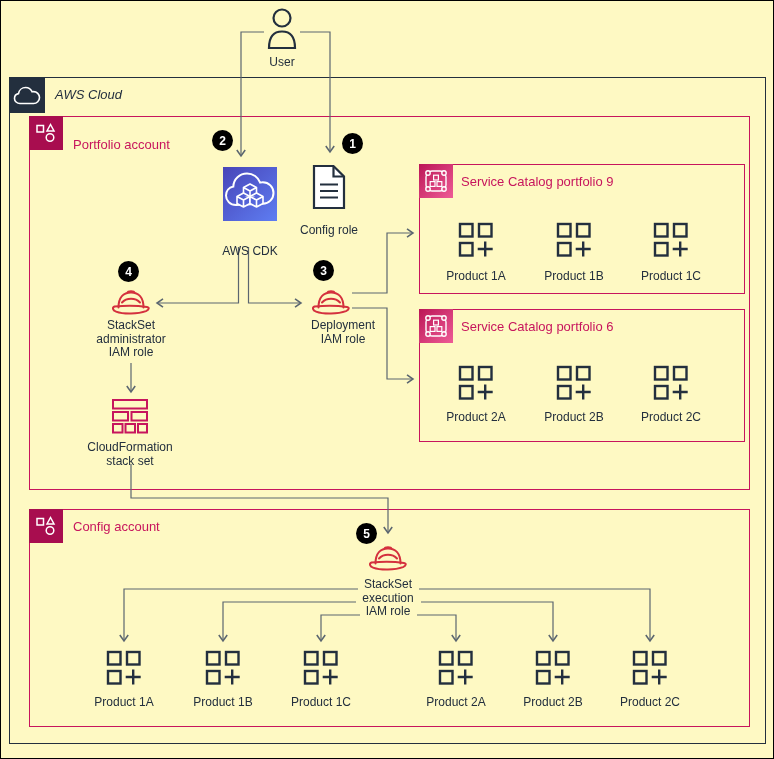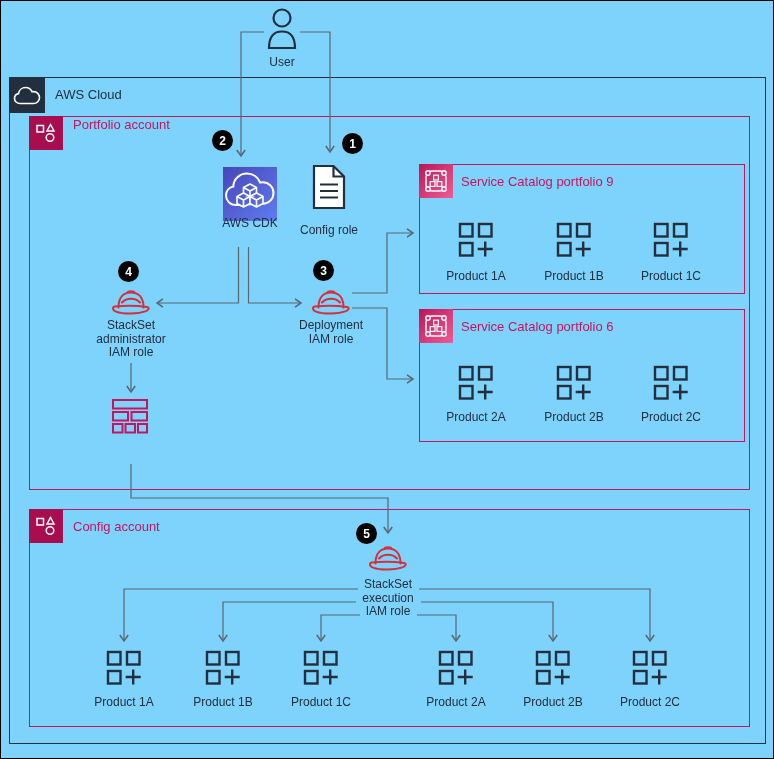--- a/index.html
+++ b/index.html
@@ -1,27 +1,27 @@
 <!DOCTYPE html>
 <html><head>
 <meta charset="utf-8">
 <style>
   html,body { margin:0; padding:0; background:#fff; }
   #page {
     position:relative; width:774px; height:759px;
     box-sizing:border-box; border:1px solid #000;
-    background:#7dd3fc; overflow:hidden;
+    background:#fef9c3; overflow:hidden;
     font-family:"Liberation Sans", sans-serif; color:#232F3E;
   }
   .abs  { position:absolute; }
   .grp  { position:absolute; border:1px solid #C7155D; background:transparent; z-index:1; }
   .grp.dark { border-color:#232F3E; }
   .gicon{ position:absolute; z-index:6; }
   .title{ position:absolute; z-index:6; font-size:13px; color:#C7155D; white-space:nowrap; }
-  .title.dark { color:#232F3E; }
+  .title.dark { color:#232F3E;font-style:italic; }
   .lbl  { position:absolute; z-index:7; font-size:12px; line-height:13.5px; text-align:center;
           white-space:pre-line; color:#232F3E; }
   .badge{ position:absolute; z-index:8; width:21px; height:21px; border-radius:50%;
           background:#000; color:#fff; font-size:12px; font-weight:bold;
           display:flex; align-items:center; justify-content:center; }
   #wires{ position:absolute; left:0; top:0; z-index:4; pointer-events:none; }
   svg   { display:block; }
 </style>
 </head>
 <body>
@@ -99,21 +99,21 @@
 
   <svg class="gicon" style="left:8px; top:76px" width="36" height="36" viewBox="0 0 36 36">
     <rect width="36" height="36" fill="#232F3E"></rect>
     <path transform="translate(0,3)" fill="none" stroke="#fff" stroke-width="1.6" d="M11,23.5 C7.9,23.5 5.5,21.2 5.5,18.4 C5.5,16 7.2,14 9.5,13.6 C10,10.1 13,7.5 16.6,7.5 C19.5,7.5 22,9.2 23.1,11.8 C23.6,11.7 24.1,11.6 24.6,11.6 C27.8,11.6 30.5,14.2 30.5,17.5 C30.5,20.8 27.8,23.5 24.6,23.5 Z"></path>
   </svg>
   <div class="title dark" style="left:54px; top:86px">AWS Cloud</div>
 
   <svg class="gicon" style="left:28px; top:115px" width="34" height="34">
       <use href="#acct"></use>
     </svg>
-  <div class="title" style="left:72px; top:116px">Portfolio account</div>
+  <div class="title" style="left:72px; top:136px">Portfolio account</div>
 
   <svg class="gicon" style="left:418px; top:163px" width="34" height="34">
       <use href="#scat"></use>
     </svg>
   <div class="title" style="left:460px; top:173px">Service Catalog portfolio 9</div>
 
   <svg class="gicon" style="left:418px; top:308px" width="34" height="34">
       <use href="#scat"></use>
     </svg>
   <div class="title" style="left:460px; top:318px">Service Catalog portfolio 6</div>
@@ -131,54 +131,56 @@
 
   <svg class="abs" style="left:222px; top:166px; z-index:6" width="54" height="54" viewBox="0 0 54 54">
     <rect width="54" height="54" fill="url(#cdkg)"></rect>
     <path fill="none" stroke="#fff" stroke-width="2" d="M13,38 C7,38 3,33.5 3,28.5 C3,24 6,20.5 10.3,19.6 C10.6,12 16.6,6.5 24,6.5 C30,6.5 35.2,10.2 37.2,15.6 C38,15.4 38.9,15.3 39.8,15.3 C45.8,15.3 50.5,20 50.5,26 C50.5,32 45.8,36.7 39.8,36.7 L13,38 Z"></path>
     <g stroke="#fff" stroke-width="1.6" fill="url(#cdkg)" stroke-linejoin="round">
       <path d="M27,17 L33.5,20.5 L33.5,27.5 L27,31 L20.5,27.5 L20.5,20.5 Z M20.5,20.5 L27,24 L33.5,20.5 M27,24 V31"></path>
       <path d="M20.5,26 L27,29.5 L27,36.5 L20.5,40 L14,36.5 L14,29.5 Z M14,29.5 L20.5,33 L27,29.5 M20.5,33 V40"></path>
       <path d="M33.5,26 L40,29.5 L40,36.5 L33.5,40 L27,36.5 L27,29.5 Z M27,29.5 L33.5,33 L40,29.5 M33.5,33 V40"></path>
     </g>
   </svg>
-  <div class="lbl" style="left:199px; top:216px; width:100px">AWS CDK</div>
+  <div class="lbl" style="left:199px; top:244px; width:100px">AWS CDK</div>
 
   <svg class="abs" style="left:311px; top:163px; z-index:6" width="34" height="46" viewBox="0 0 34 46">
     <g fill="#fff" stroke="#232F3E" stroke-width="2.2">
       <path d="M2,2 H21.5 L32,12.5 V44 H2 Z"></path>
       <path d="M21.5,2 V12.5 H32" fill="none"></path>
     </g>
     <path d="M8,20.5 H26 M8,27 H26 M8,33.5 H26" stroke="#232F3E" stroke-width="1.9"></path>
   </svg>
   <div class="lbl" style="left:278px; top:223px; width:100px">Config role</div>
 
   <svg class="abs" style="left:109px; top:286px; z-index:6" width="42" height="30">
       <use href="#hat"></use>
     </svg>
   <div class="lbl" style="left:80px; top:318px; width:100px">StackSet
 administrator
 IAM role</div>
 
   <svg class="abs" style="left:309px; top:286px; z-index:6" width="42" height="30">
       <use href="#hat"></use>
     </svg>
-  <div class="lbl" style="left:280px; top:318px; width:100px">Deployment
+  <div class="lbl" style="left:292px; top:318px; width:100px">Deployment
 IAM role</div>
 
   <svg class="abs" style="left:110px; top:397px; z-index:6" width="38" height="36" viewBox="0 0 38 36">
     <g fill="none" stroke="#C7155D" stroke-width="2">
       <rect x="2" y="2" width="34" height="8.5"></rect>
       <rect x="2" y="14" width="15" height="8.5"></rect>
       <rect x="20.5" y="14" width="15.5" height="8.5"></rect>
       <rect x="2" y="26" width="9.5" height="8.5"></rect>
       <rect x="14.5" y="26" width="9.5" height="8.5"></rect>
       <rect x="27" y="26" width="9" height="8.5"></rect>
     </g>
   </svg>
+  <div class="lbl" style="left:79px; top:440px; width:100px">CloudFormation
+stack set</div>
 
   <svg class="abs" style="left:457px; top:221px; z-index:6" width="36" height="36">
       <use href="#prod"></use>
     </svg>
   <svg class="abs" style="left:555px; top:221px; z-index:6" width="36" height="36">
       <use href="#prod"></use>
     </svg>
   <svg class="abs" style="left:652px; top:221px; z-index:6" width="36" height="36">
       <use href="#prod"></use>
     </svg>

